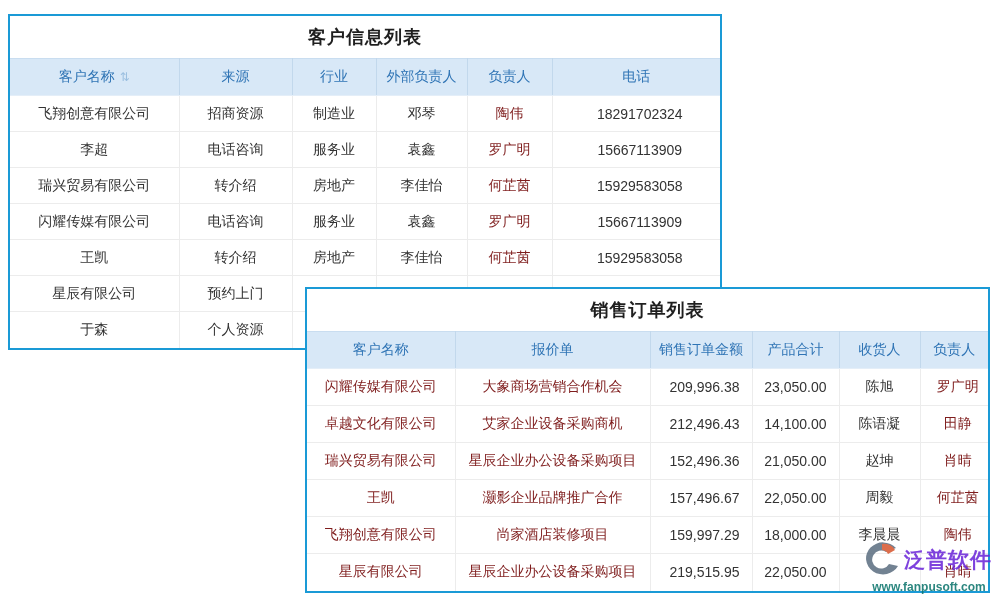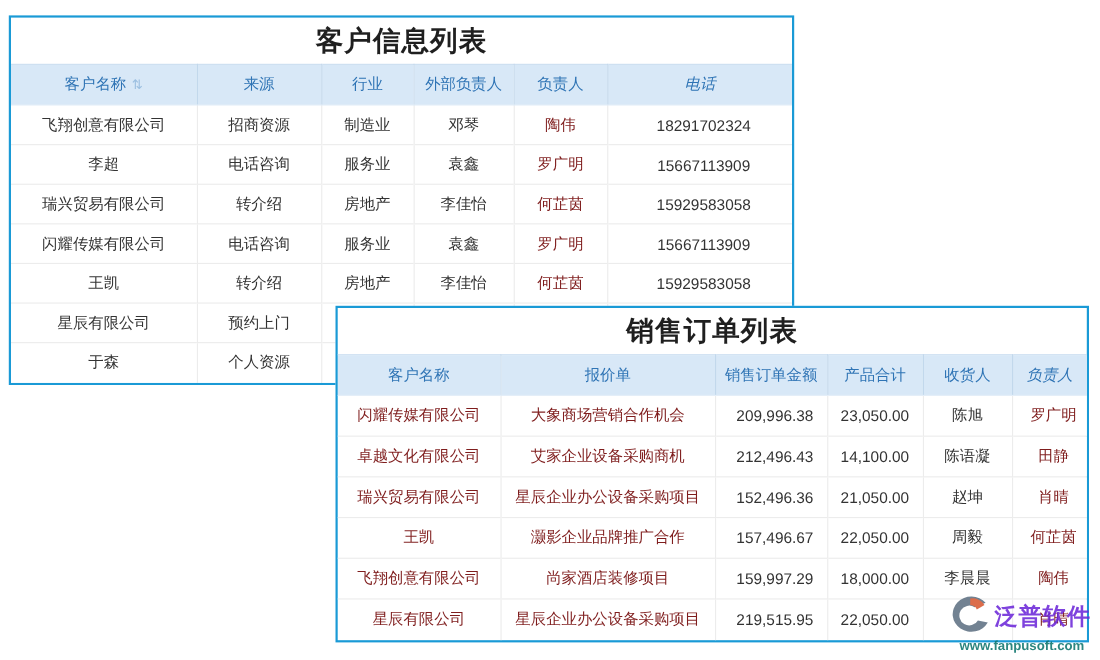--- a/index.html
+++ b/index.html
@@ -2,30 +2,30 @@
 <html><head>
 <meta charset="utf-8">
 <style>
   * { margin:0; padding:0; box-sizing:border-box; }
   html,body { width:1000px; height:600px; background:#ffffff; overflow:hidden;
     font-family:"Liberation Sans","DejaVu Sans",sans-serif; }
   body { position:relative; }
 
   .card { position:absolute; background:#ffffff; border:2px solid #1a9ad6; }
   .card1 { left:8px;  top:14px;  width:714px; z-index:1; }
-  .card2 { left:305px; top:278px; width:685px; z-index:2; }
+  .card2 { left:305px; top:287px; width:685px; z-index:2; }
 
   .card-title { height:42px; line-height:42px; text-align:center;
-    font-size:25px; font-weight:bold; color:#1f1f1f; letter-spacing:1px; }
+    font-size:18px; font-weight:bold; color:#1f1f1f; letter-spacing:1px; }
 
   table { border-collapse:collapse; table-layout:fixed; width:100%; }
   thead th { background:#d8e8f7; color:#2f74b5; font-weight:normal; font-size:14px;
     height:37px; border-right:1px solid #c2d8ec; border-top:1px solid #c9ddf0;
     border-bottom:1px solid #e4eef8; text-align:center; white-space:nowrap; overflow:hidden;margin-left:36px; }
-  thead th:last-child { border-right:none;font-style:italic; }
+  thead th:last-child { border-right:none; }
   tbody td { height:36px; text-align:center; font-size:14px; color:#333333;
     border-top:1px solid #ececec; border-right:1px solid #ececec;
     white-space:nowrap; overflow:hidden; background:#ffffff; }
   tbody tr:first-child td { border-top:none; }
   tbody td:last-child { border-right:none;padding-left:7px; }
   .card2 tbody td { height:37px; }
 
   .link { color:#7f1d1d; cursor:pointer; }
   .num { text-align:right; padding-right:12px; }
   .sort { color:#9bbfe0; font-size:12px; margin-left:5px; cursor:pointer; }

